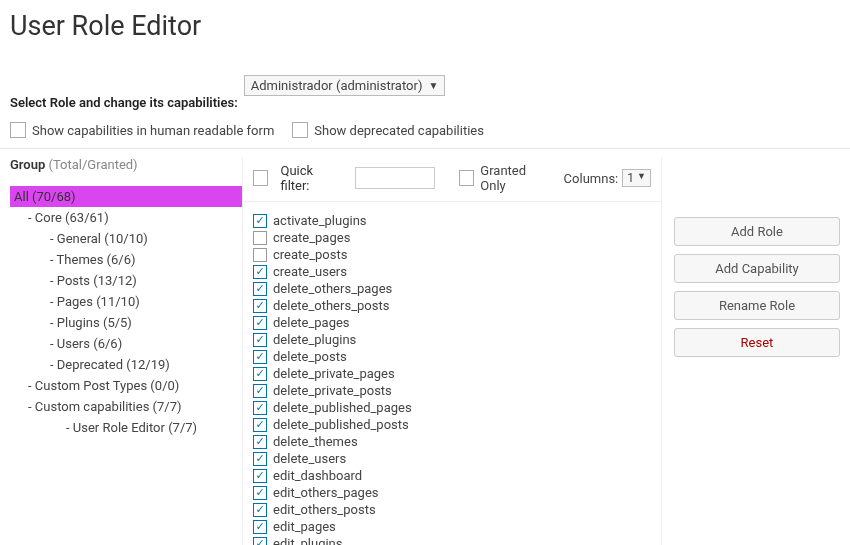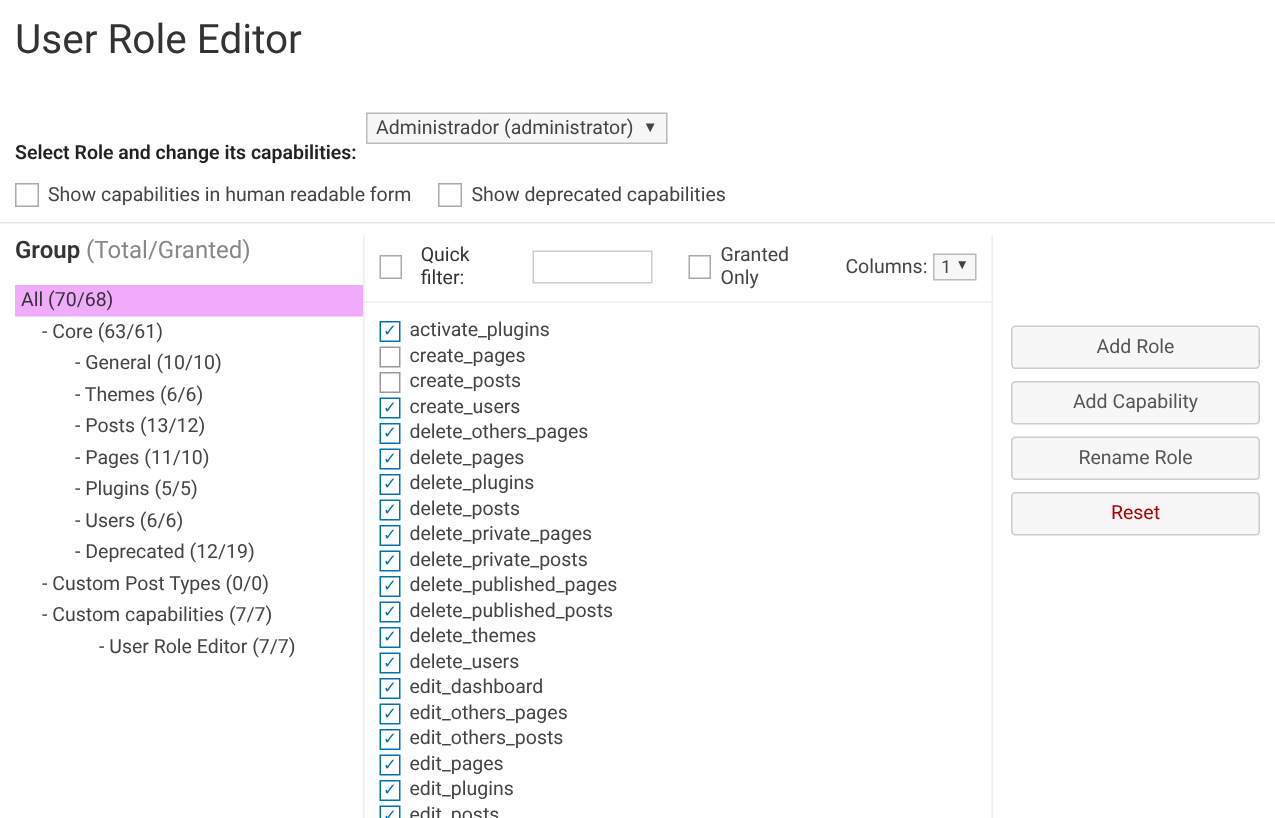--- a/index.html
+++ b/index.html
@@ -10,26 +10,26 @@
 .top-row b { font-weight: 600; color: #222; margin-top: 35px; }
 .select { border: 1px solid #bbb; background: #f7f7f7; font-size: 13px; padding: 2px 22px 2px 6px; color: #444; position: relative; display: inline-flex; align-items: center; }
 .select .caret { position: absolute; right: 6px; font-size: 10px; }
 .checkbox-row { display: flex; align-items: center; gap: 6px; color: #444; }
 .big-check { width: 16px; height: 16px; border: 1px solid #aaa; background: #fff; display: inline-flex; align-items: center; justify-content: center; }
 .show-options { display: flex; gap: 18px; margin-bottom: 10px; }
 hr.sep { border: none; border-top: 1px solid #e5e5e5; margin: 0 -10px 8px -10px; }
 
 .main { display: flex; gap: 0; align-items: flex-start; }
 .group-col { width: 232px; flex-shrink: 0; }
-.group-header { font-size: 16px; color: #333; padding-bottom: 14px; }
+.group-header { font-size: 13px; color: #333; padding-bottom: 14px; }
 .group-header b { font-weight: 600; }
 .group-header .muted { color: #888; }
 .tree { font-size: 13px; color: #444; }
 .tree .node { padding: 3px 0; }
-.tree .sel { background: #f0abfc; padding: 3px 4px; color: #333; display: block; }
+.tree .sel { background: #d946ef; padding: 3px 4px; color: #333; display: block; }
 .tree .l1 { padding-left: 18px; }
 .tree .l2 { padding-left: 40px; }
 .tree .l3 { padding-left: 56px; }
 .tree .dash::before { content: "- "; color: #444; }
 
 .caps-col { flex: 1; border-left: 1px solid #eee; border-right: 1px solid #eee; min-width: 0; }
 .caps-filter { display: flex; align-items: center; gap: 12px; padding: 6px 10px 8px 10px; border-bottom: 1px solid #eee; }
 .caps-filter .spacer { flex: 1; }
 .caps-filter .qf-label { color: #333; }
 .caps-filter input[type="text"] { border: 1px solid #ccc; height: 22px; width: 80px; padding: 2px 4px; }
@@ -131,20 +131,24 @@
           <label class="cap-item">
             <span class="cb checked"></span>
             <span>create_users</span>
           </label>
           <label class="cap-item">
             <span class="cb checked"></span>
             <span>delete_others_pages</span>
           </label>
           <label class="cap-item">
             <span class="cb checked"></span>
+            <span>delete_others_posts</span>
+          </label>
+          <label class="cap-item">
+            <span class="cb checked"></span>
             <span>delete_pages</span>
           </label>
           <label class="cap-item">
             <span class="cb checked"></span>
             <span>delete_plugins</span>
           </label>
           <label class="cap-item">
             <span class="cb checked"></span>
             <span>delete_posts</span>
           </label>

